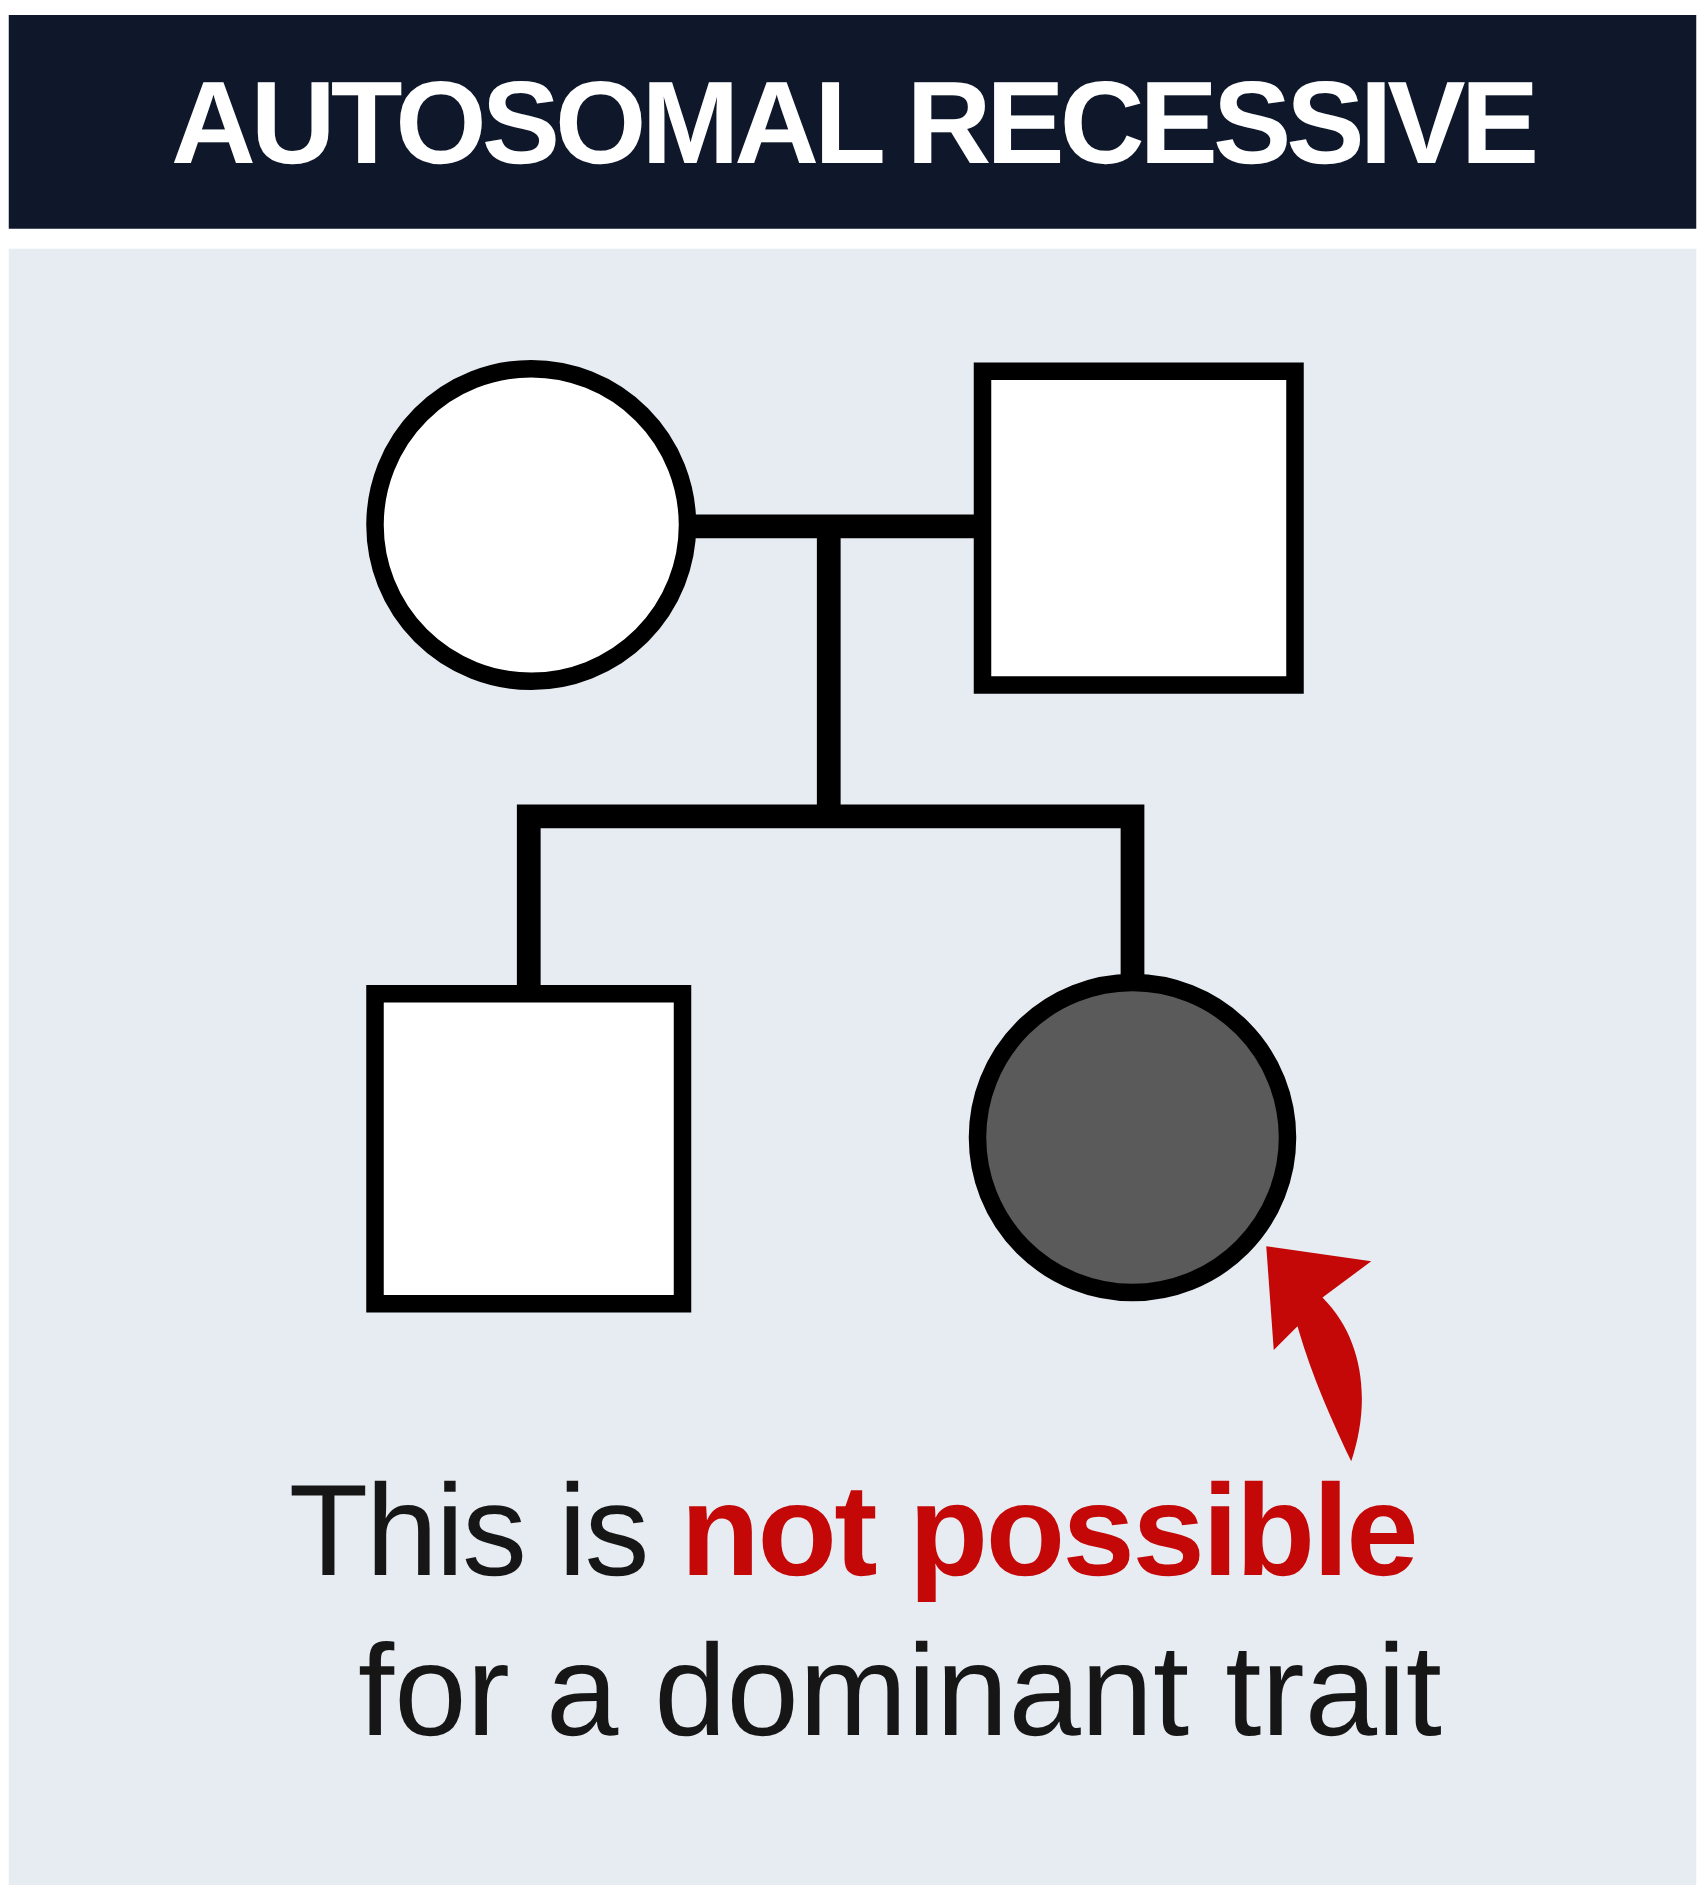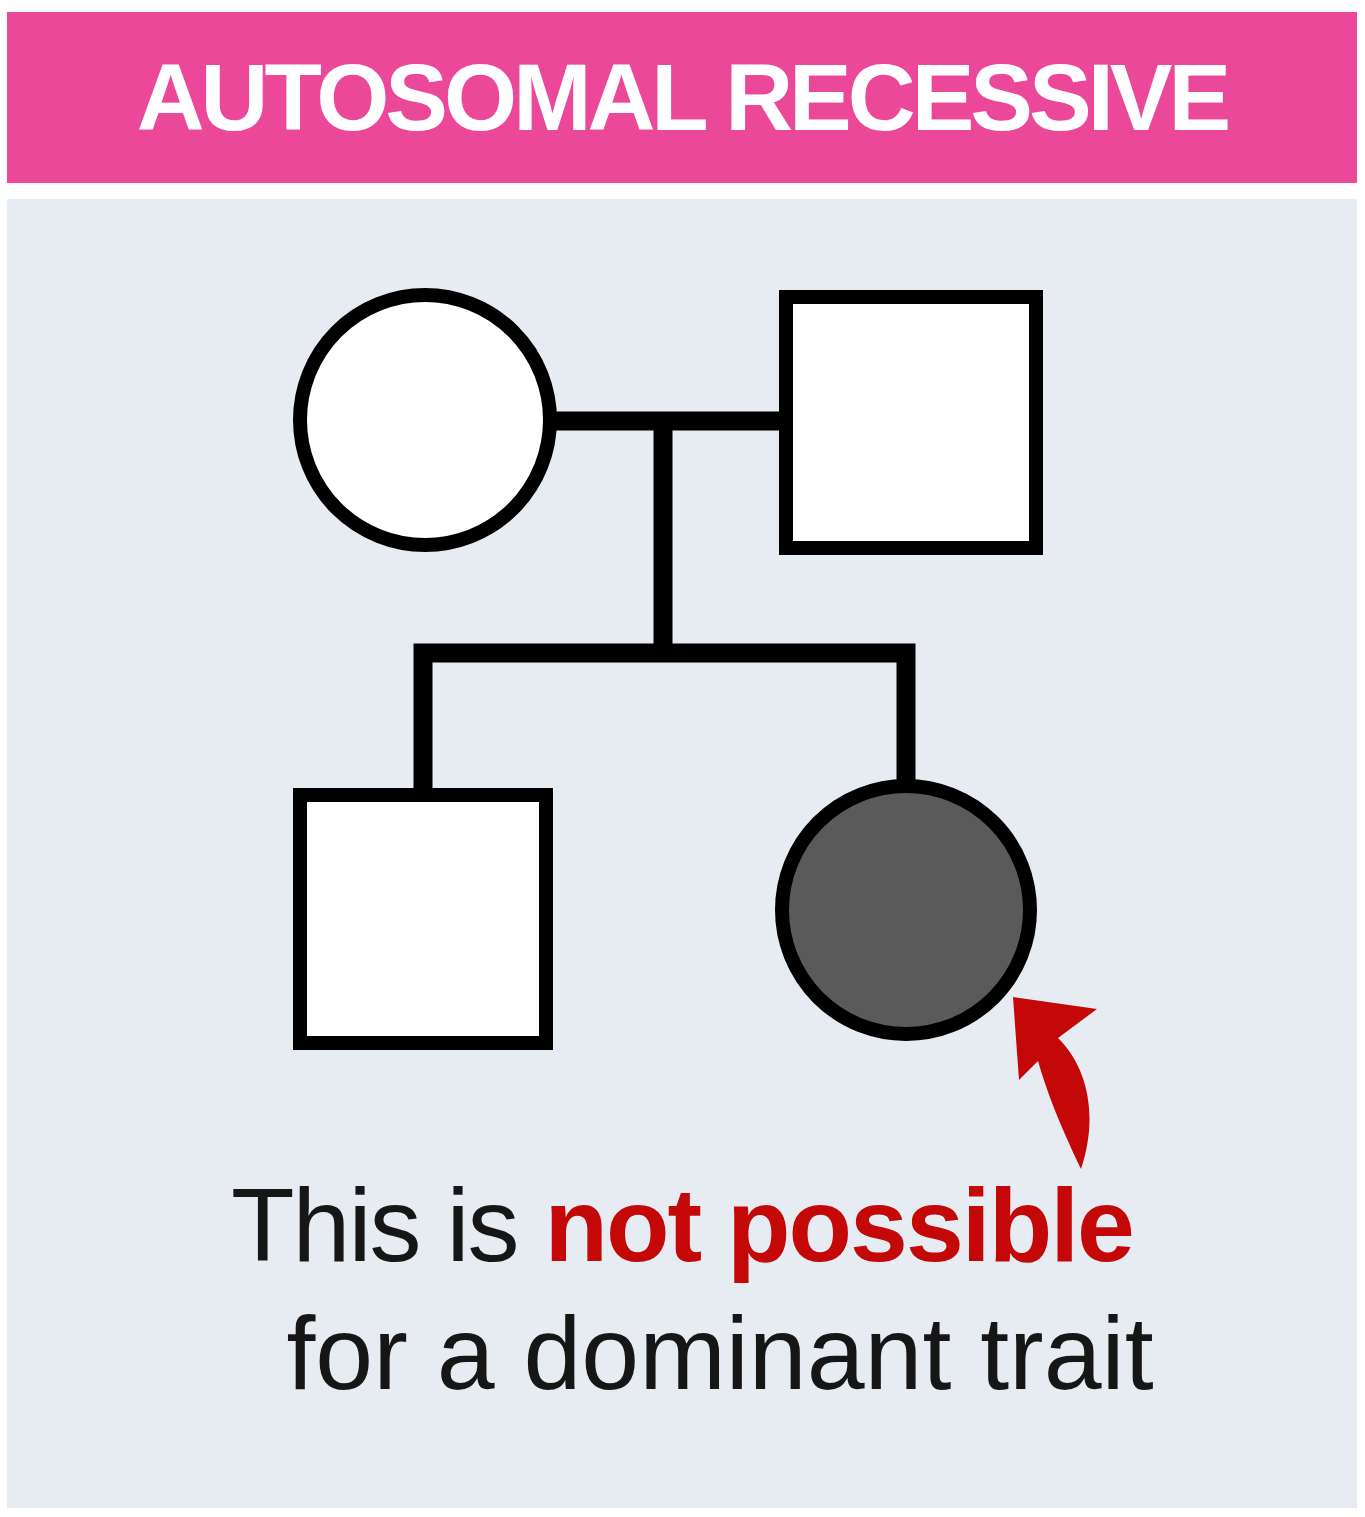--- a/index.html
+++ b/index.html
@@ -2,21 +2,21 @@
 <html><head>
 <meta charset="utf-8">
 <style>
   html,body{margin:0;padding:0;background:#ffffff;}
   .page{
     position:relative;width:1365px;height:1517px;background:#ffffff;
     font-family:"Liberation Sans",sans-serif;overflow:hidden;
   }
   .header{
     position:absolute;left:7px;top:12px;width:1350px;height:171px;
-    background:#ec4899;display:flex;align-items:center;justify-content:center;
+    background:#0f172a;display:flex;align-items:center;justify-content:center;
   }
   .header .title{
     color:#ffffff;font-weight:700;font-size:94px;letter-spacing:-4px;white-space:nowrap;
   }
   .panel{
     position:absolute;left:7px;top:199px;width:1350px;height:1309px;
     background:#E7ECF3;
   }
   svg.pedigree{position:absolute;left:0;top:0;}
   .ped-line{fill:none;stroke:#000000;stroke-width:19;stroke-linejoin:miter;}

